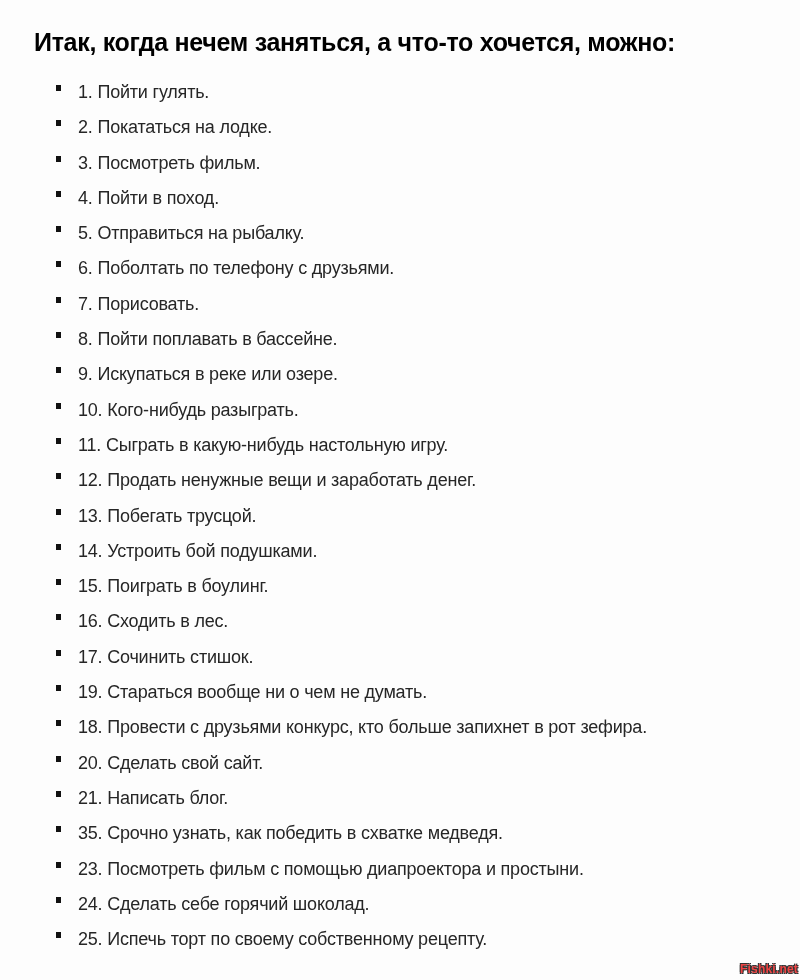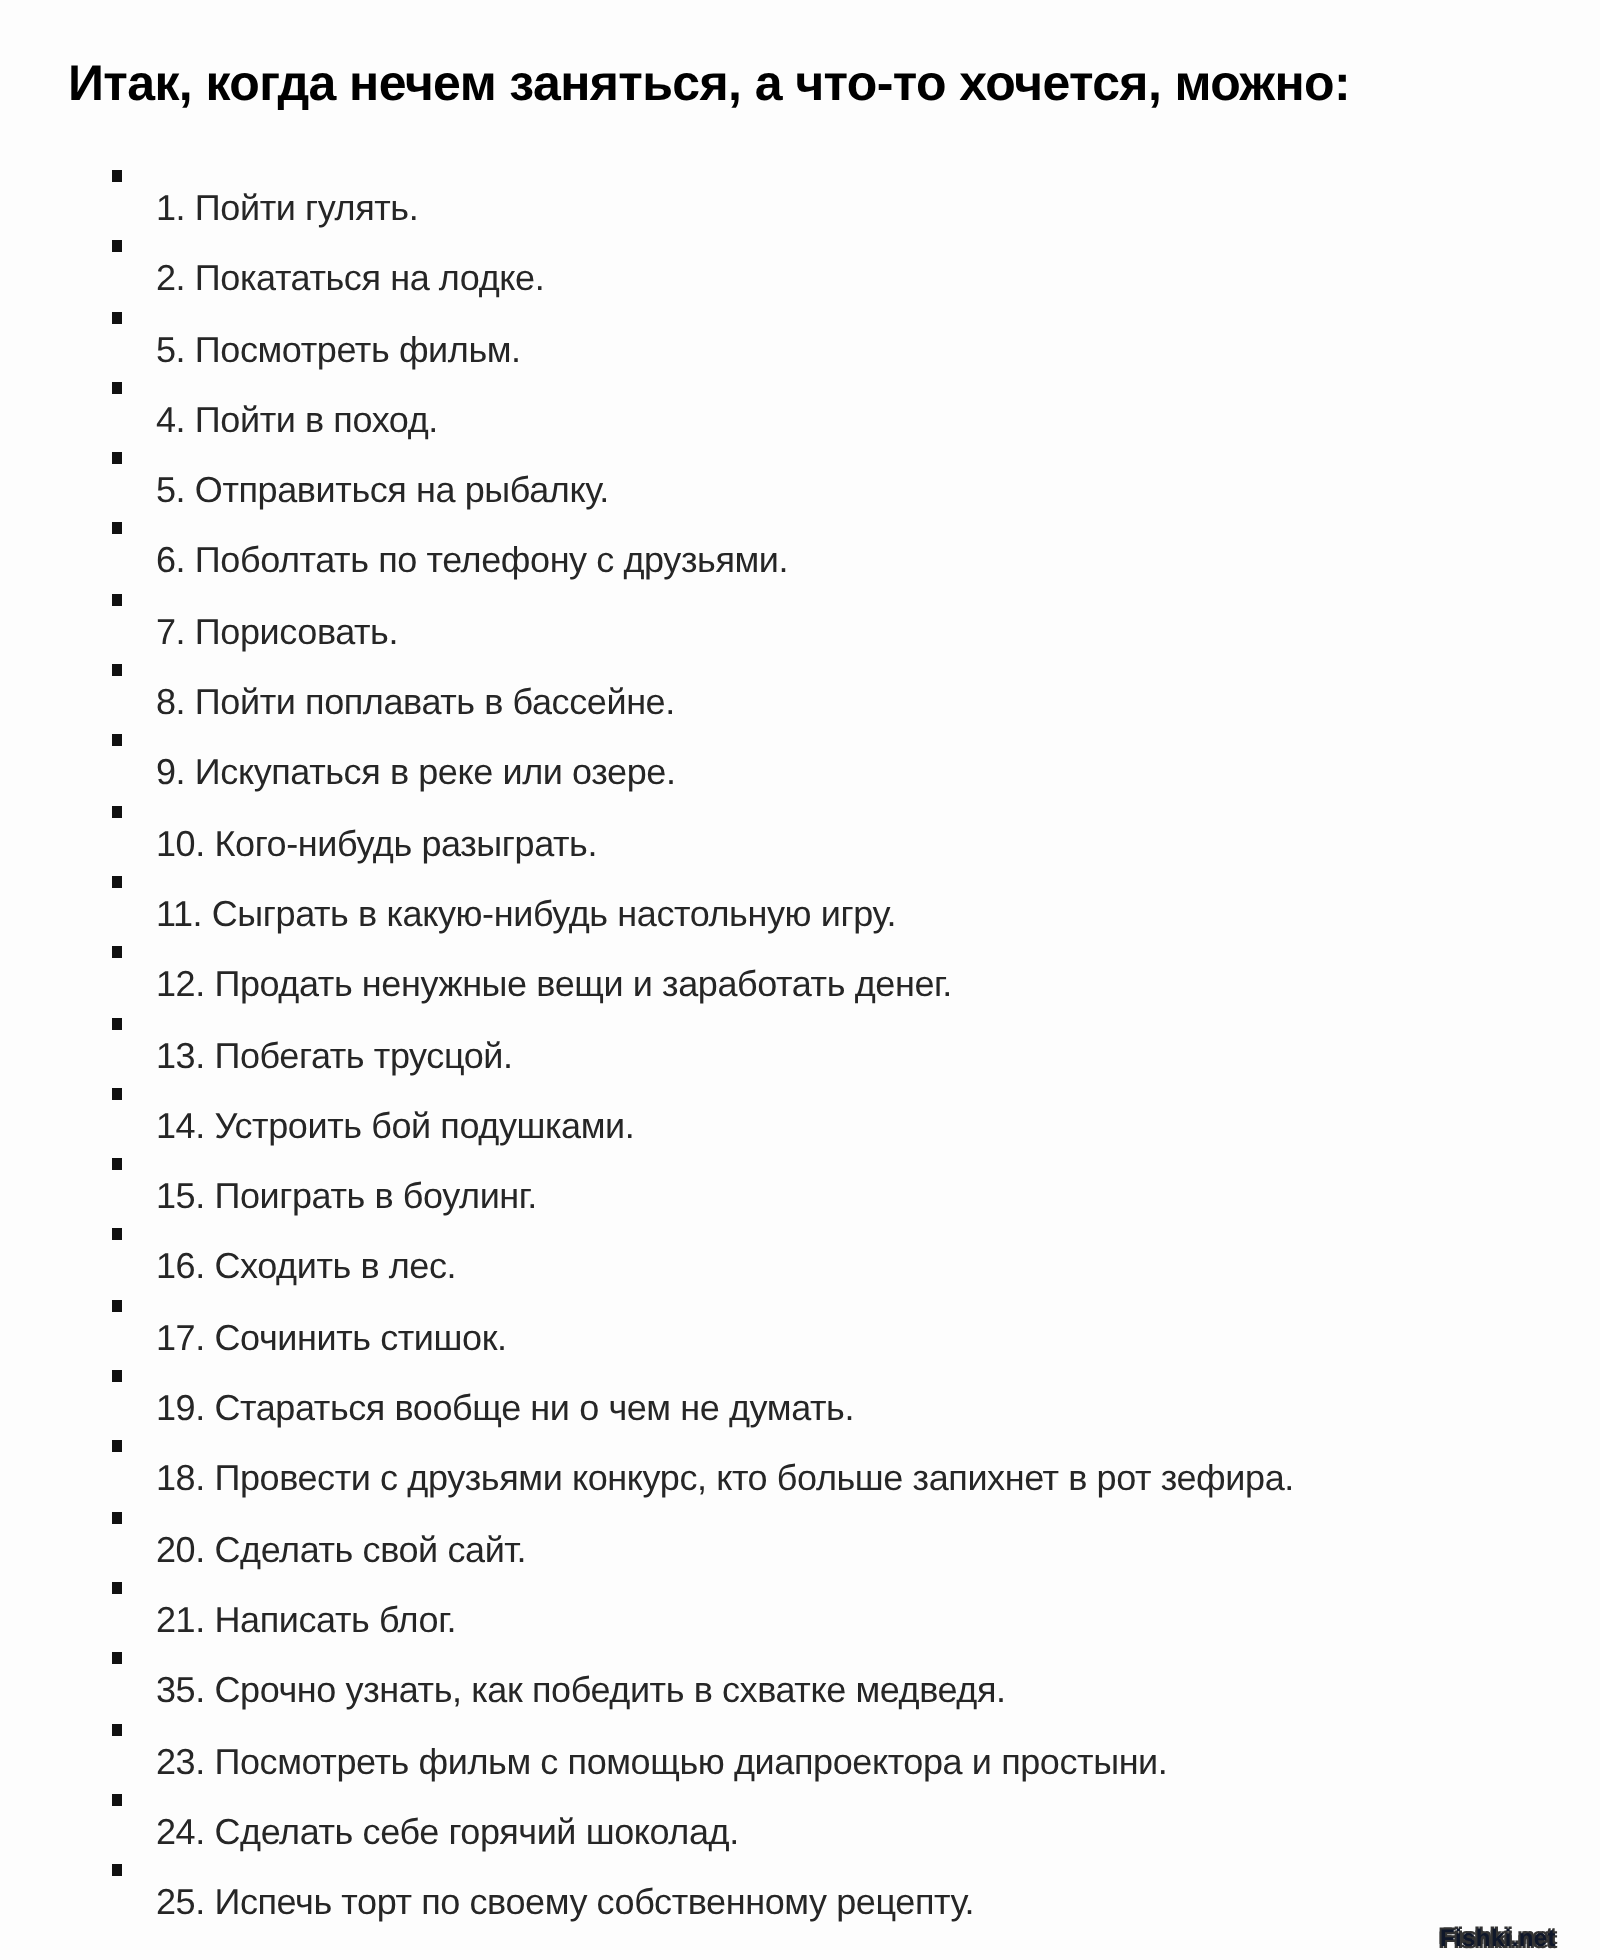--- a/index.html
+++ b/index.html
@@ -55,30 +55,30 @@
       position: absolute;
       left: 0;
       top: 11px;
       width: 5px;
       height: 6px;
       background: #111111;
     }
     .item-text {
       position: absolute;
       left: 22px;
-      top: 16px;
+      top: 4px;
       text-align: right;
     }
     .watermark {
       position: absolute;
-      right: 22px;
+      right: 2px;
       bottom: 4px;
       font-size: 12px;
       font-weight: bold;
-      color: #0f172a;
+      color: #ef4444;
       letter-spacing: 0.2px;
       text-shadow:
         -1px -1px 0 #333,
          1px -1px 0 #333,
         -1px  1px 0 #333,
          1px  1px 0 #333;
       margin-left: 32px;
     }
   </style>
 </head>
@@ -91,21 +91,21 @@
     <li class="list-item">
         <span class="bullet"></span>
         <span class="item-text">1. Пойти гулять.</span>
       </li>
     <li class="list-item">
         <span class="bullet"></span>
         <span class="item-text">2. Покататься на лодке.</span>
       </li>
     <li class="list-item">
         <span class="bullet"></span>
-        <span class="item-text">5. Посмотреть фильм.</span>
+        <span class="item-text">3. Посмотреть фильм.</span>
       </li>
     <li class="list-item">
         <span class="bullet"></span>
         <span class="item-text">4. Пойти в поход.</span>
       </li>
     <li class="list-item">
         <span class="bullet"></span>
         <span class="item-text">5. Отправиться на рыбалку.</span>
       </li>
     <li class="list-item">

